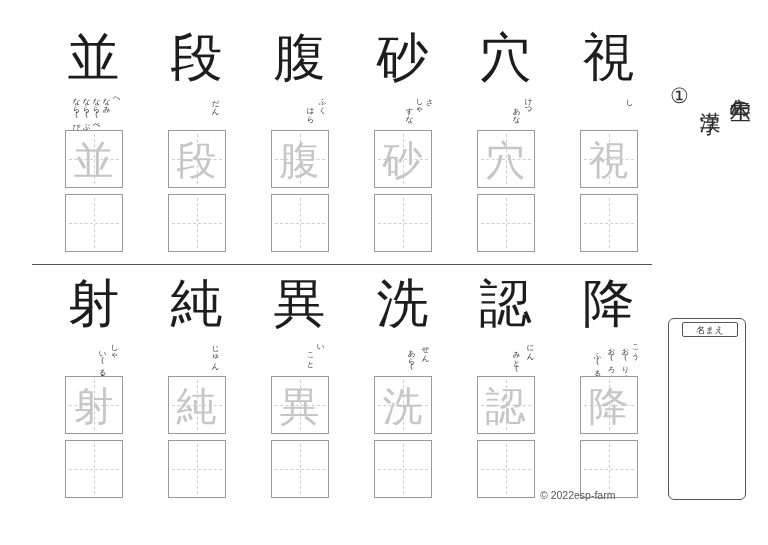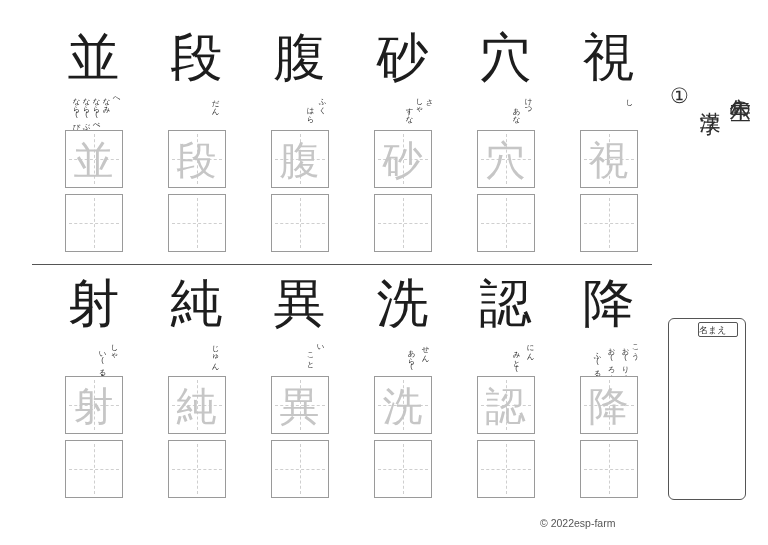--- a/index.html
+++ b/index.html
@@ -49,28 +49,28 @@
     width: 78px;
     height: 182px;
     border: 1px solid #555;
     border-radius: 6px;
     box-sizing: border-box;
   }
   .name-label {
     position: absolute;
     right: 30px;
     top: 322px;
-    width: 40px;
+    width: 56px;
     height: 15px;
     border: 1px solid #555;
     border-radius: 2px;
     background: #fff;
     font-size: 9px;
     line-height: 15px;
-    text-align: left;
+    text-align: center;
     color: #333;
     box-sizing: border-box;
   }
   
   .divider {
     position: absolute;
     left: 32px;
     width: 620px;
     height: 0;
     border-top: 1px solid #555;
@@ -166,21 +166,21 @@
     font-size: 10.5px;
     color: #555;
   }
   .footer-left .brand {
     color: #3b5fa8;
     font-weight: bold;
   }
   .footer-right {
     position: absolute;
     left: 540px;
-    bottom: 16px;
+    bottom: 44px;
     font-size: 10.5px;
     color: #555;
   }
 </style>
 </head>
 <body>
 
 <div class="sheet">
 
   <div class="title-col">

